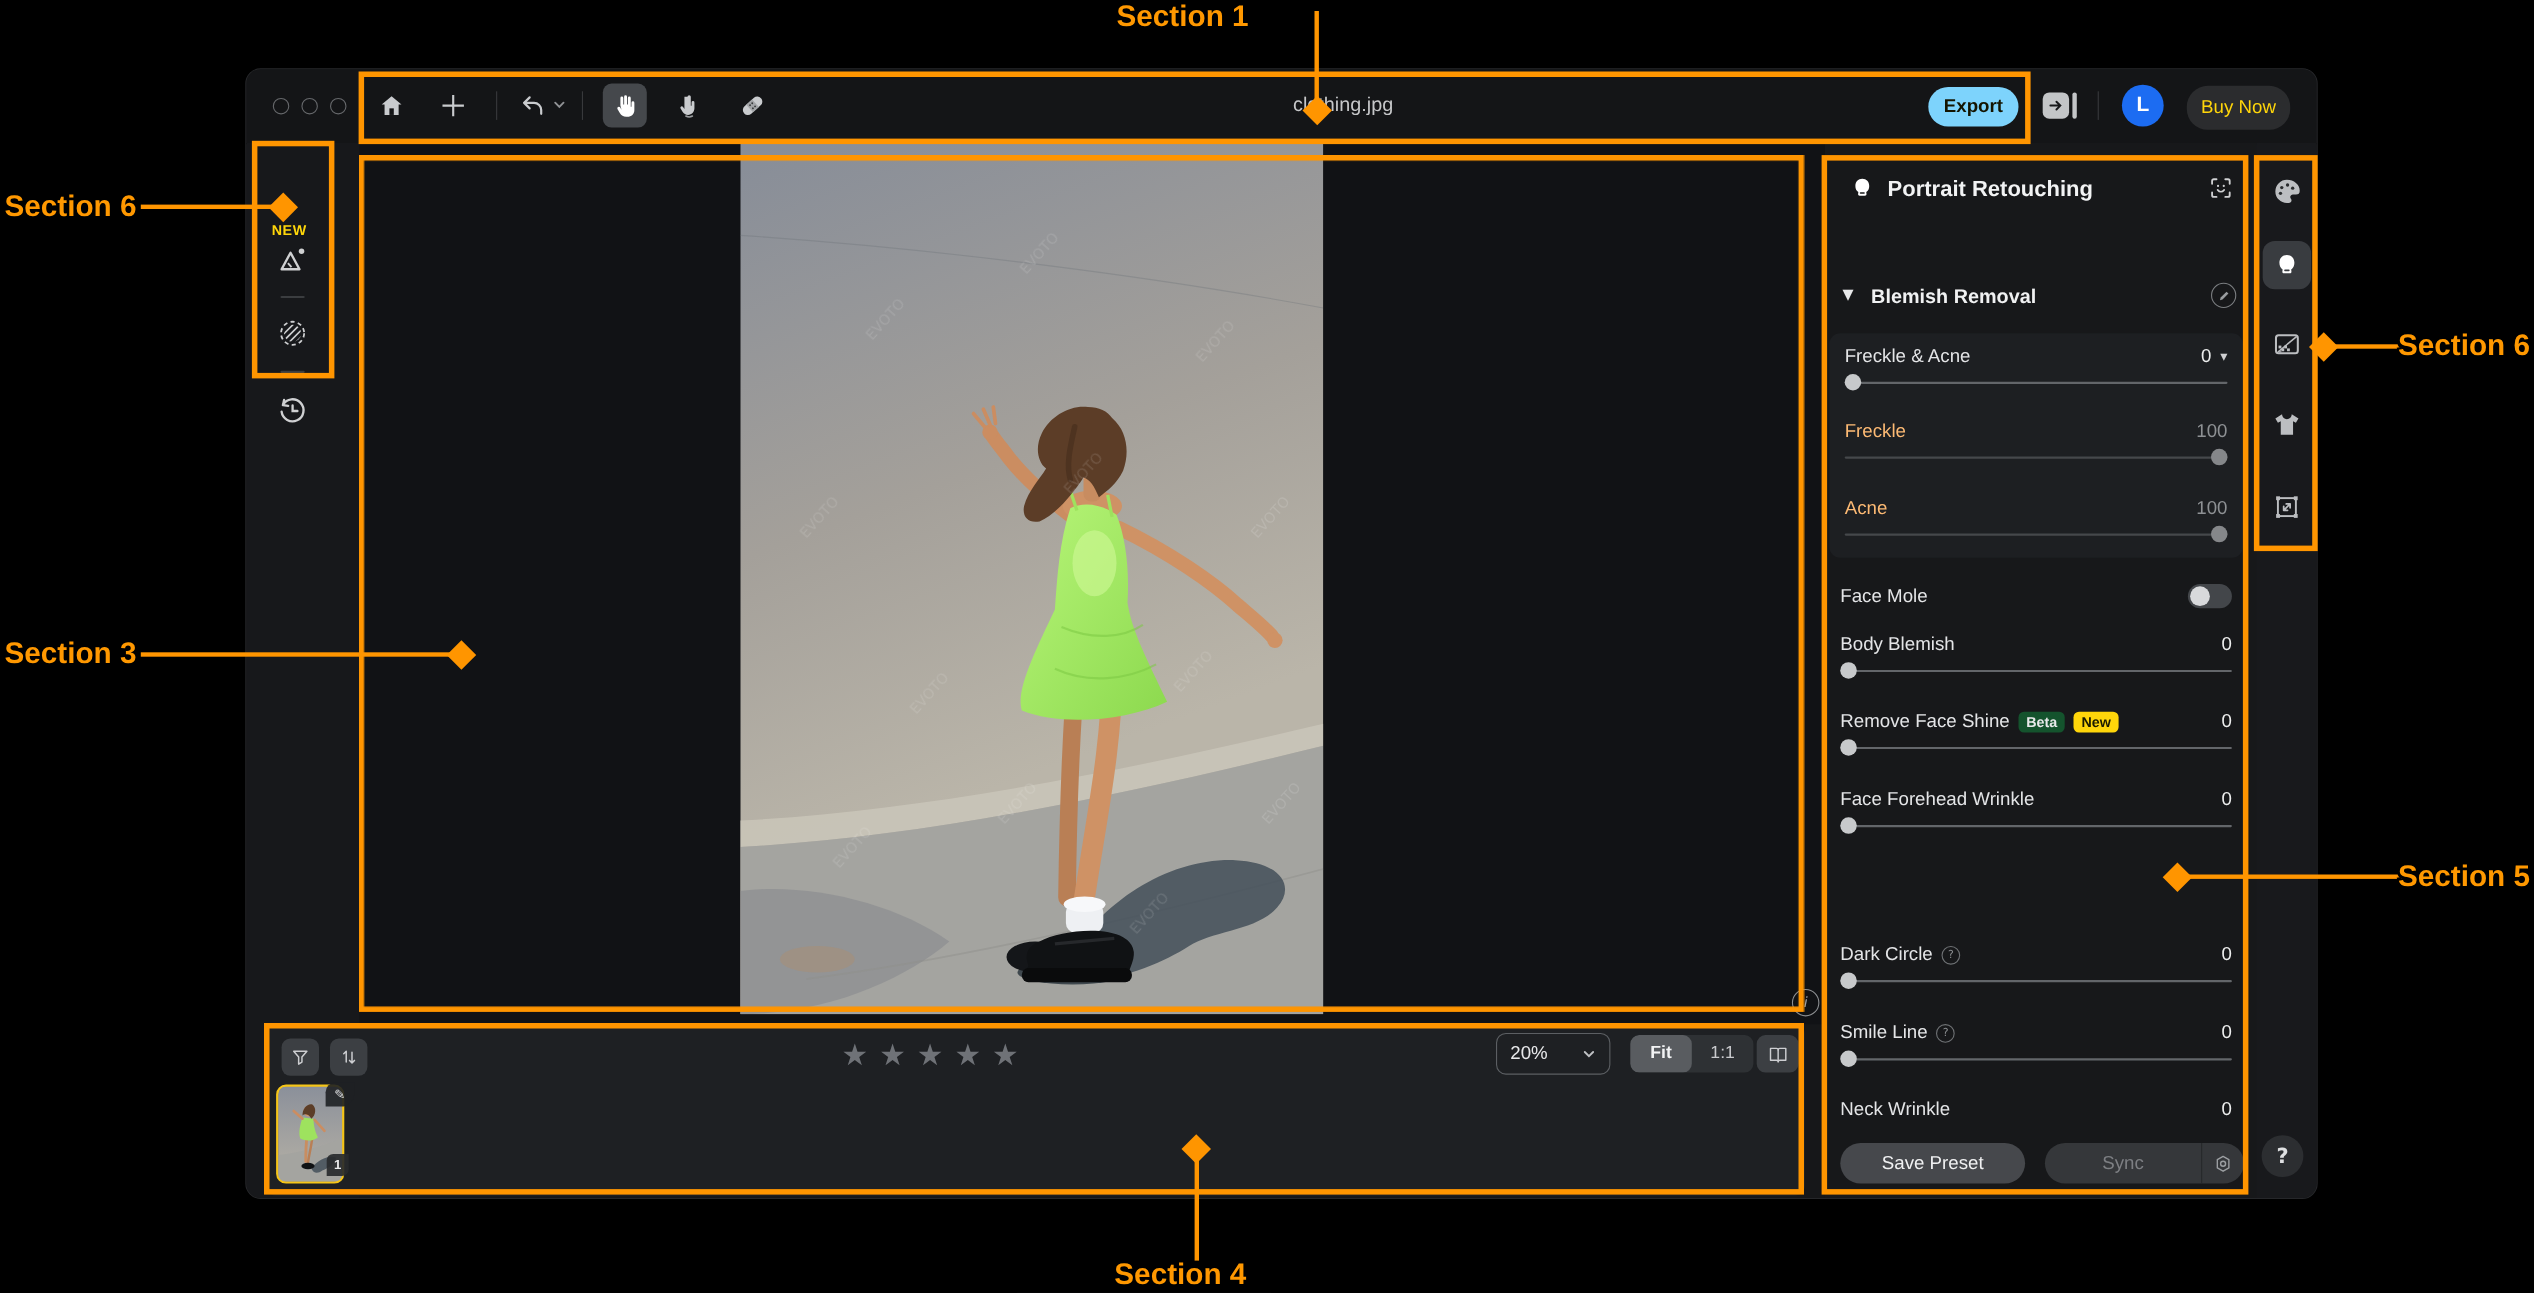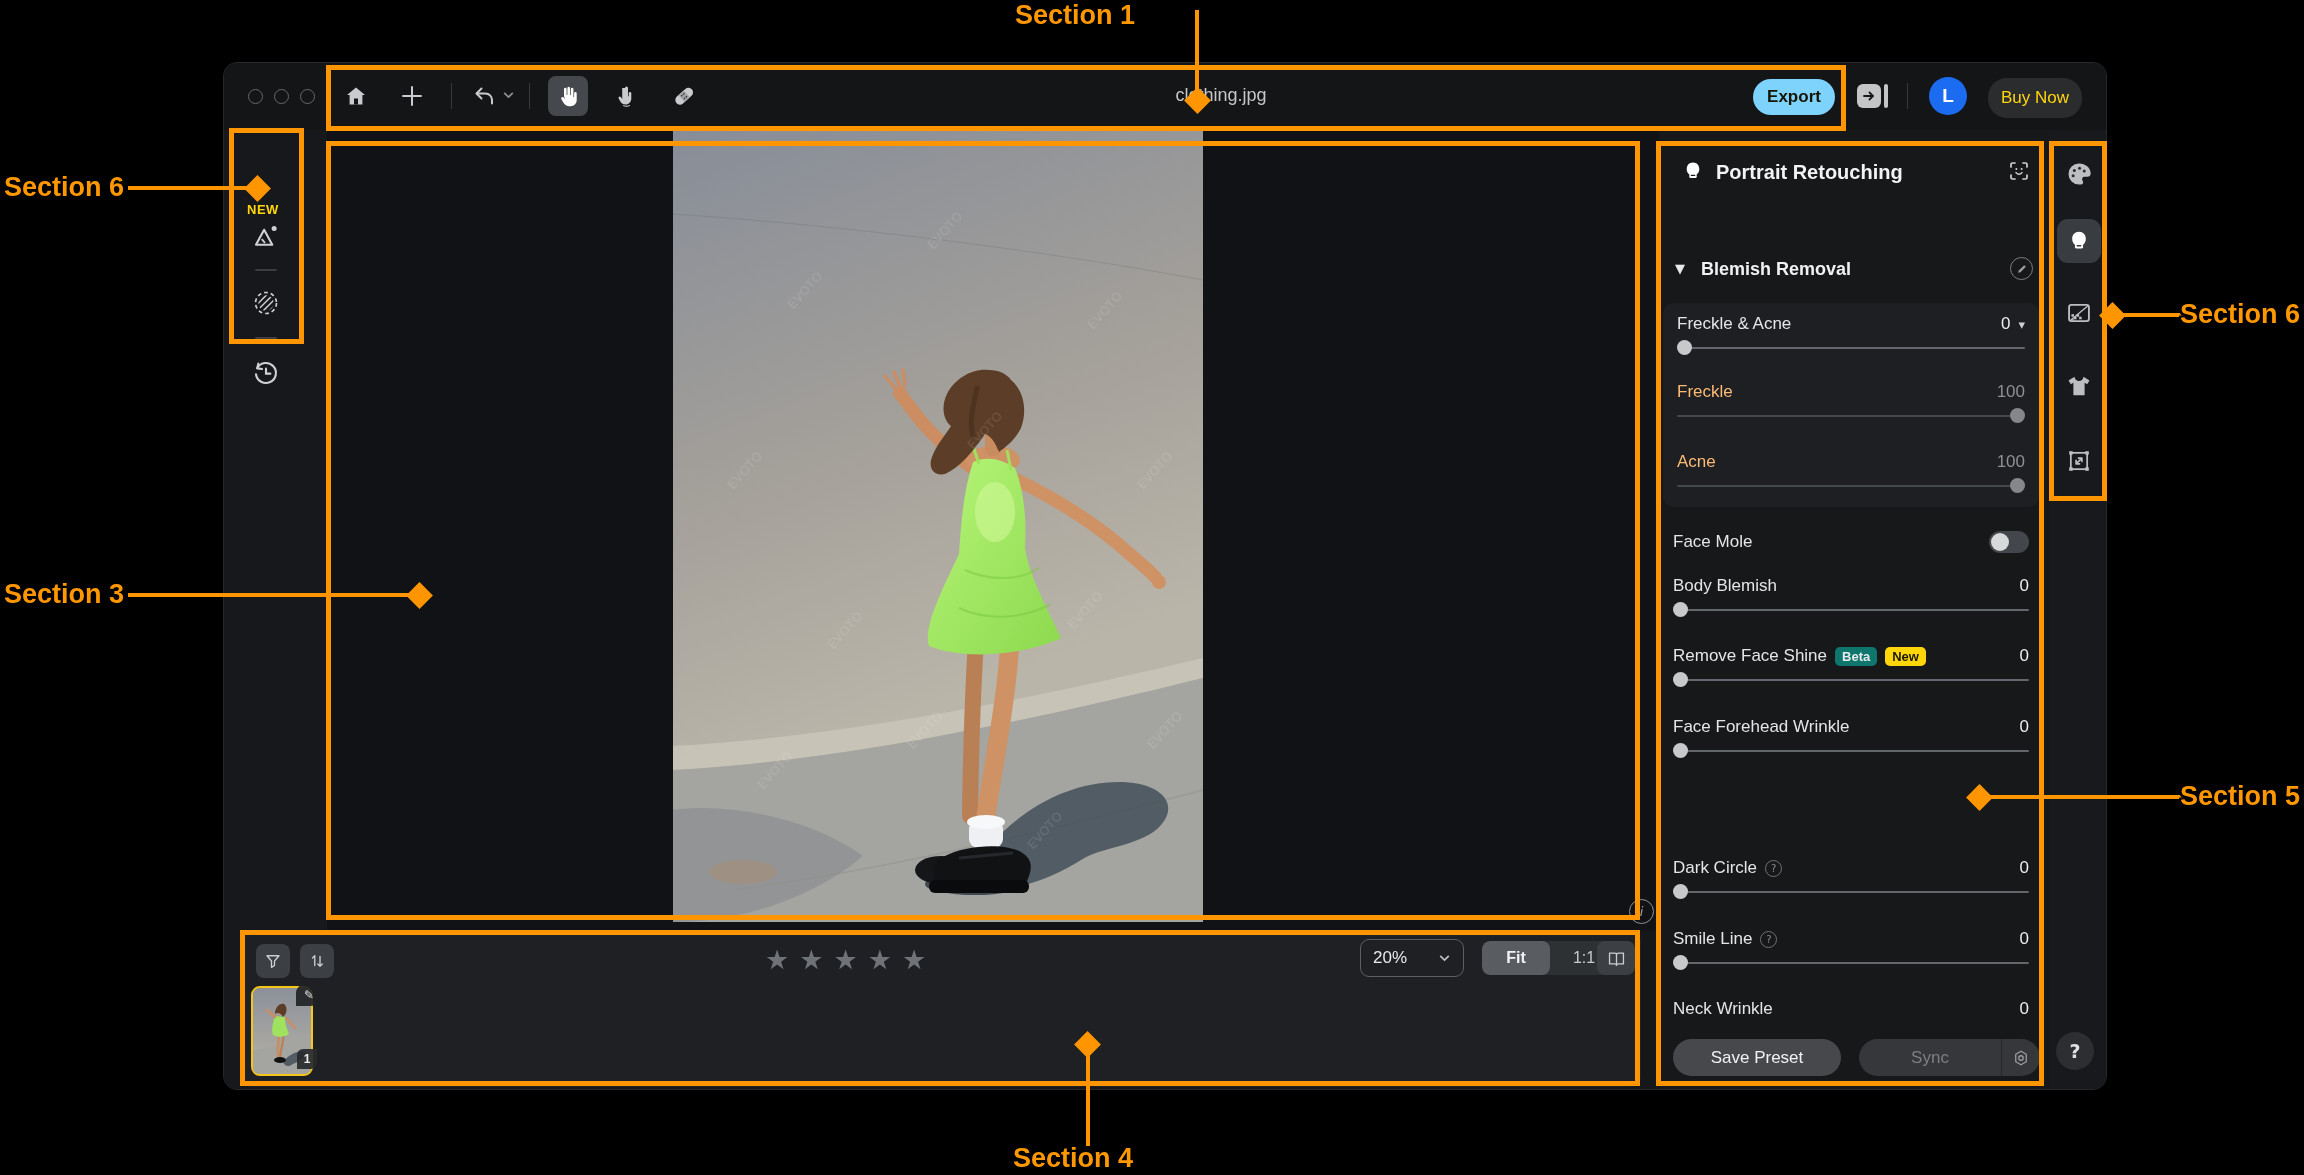--- a/index.html
+++ b/index.html
@@ -42,21 +42,21 @@
             font-size:13px;font-style:italic;display:flex;align-items:center;justify-content:center;}
 
   
   #bottombar{left:17px;top:868px;width:1400px;height:156px;background:#1e2023;border-radius:10px;}
   .bbtn{width:34px;height:34px;background:#3c3f43;border-radius:8px;display:flex;align-items:center;justify-content:center;}
   #stars{display:flex;gap:10px;align-items:center;}
   .star{color:#6f7277;font-size:27px;line-height:27px;}
   #zoomdd{width:104px;height:38px;border:1.6px solid #5c5f63;border-radius:9px;box-sizing:border-box;
           display:flex;align-items:center;justify-content:space-between;padding:0 12px;color:#e8e9eb;font-size:17px;}
   #segfit{height:34px;background:#2e3134;border-radius:8px;display:flex;overflow:hidden;}
-  #segfit .seg{width:68px;display:flex;align-items:center;justify-content:center;font-size:16px;}
+  #segfit .seg{width:56px;display:flex;align-items:center;justify-content:center;font-size:16px;}
   #segfit .seg.on{background:#595c60;color:#f2f3f4;font-weight:700;border-radius:8px;}
   #segfit .seg.off{color:#c9cacd;}
   #thumb{width:62px;height:90px;border-radius:9px;border:2.5px solid #f5c518;box-sizing:border-box;overflow:hidden;background:#888;}
   #editbadge{left:55px;top:53px;width:26px;height:22px;background:rgba(30,32,35,.9);border-radius:9px 0 12px 0;
              color:#dfe0e2;font-size:12px;display:flex;align-items:center;justify-content:center;}
   #numbadge{left:56px;top:118px;width:20px;height:20px;background:rgba(40,42,45,.92);border-radius:6px 0 6px 0;
             color:#e9eaeb;font-size:12px;font-weight:700;display:flex;align-items:center;justify-content:center;}
 
   
   #rpanel{left:1435px;top:67px;width:392px;height:961px;background:#17181a;}
@@ -71,21 +71,21 @@
   .srow-head{display:flex;align-items:center;height:26px;}
   .slabel{font-size:17px;color:#e4e5e7;}
   .svalue{margin-left:auto;font-size:17px;color:#eceded;}
   .strack{position:relative;height:2px;background:#63666a;border-radius:1px;margin-top:10px;}
   .sknob{position:absolute;top:-7px;width:15px;height:15px;border-radius:50%;background:#c7c9cb;}
   .dim .slabel{color:#fdba74;text-align:right;} .dim .svalue{color:#8e9194;}
   .dim .strack{background:#45484b;} .dim .sknob{background:#85878a;}
   .helpc{width:17px;height:17px;border-radius:50%;border:1.3px solid #6f7275;color:#8a8d90;font-size:10px;
          display:flex;align-items:center;justify-content:center;margin-left:8px;box-sizing:border-box;}
   .badge{font-size:13px;font-weight:700;border-radius:5px;padding:2px 7px;margin-left:8px;}
-  .badge.beta{background:#0f766e;color:#e8e9ea;}
+  .badge.beta{background:#14532d;color:#e8e9ea;}
   .badge.new{background:#ffd60a;color:#1a1a00;}
   #togglemole{width:40px;height:22px;background:#43464a;border-radius:11px;position:relative;margin-left:auto;}
   #togglemole .knob{position:absolute;left:2px;top:2px;width:18px;height:18px;border-radius:50%;background:#d8d9db;}
   .pillbtn{height:37px;border-radius:19px;display:flex;align-items:center;justify-content:center;font-size:17px;}
   #savepreset{background:#46484c;color:#f0f1f2;}
   #syncgrp{display:flex;overflow:hidden;border-radius:19px;background:#35373a;}
   #syncbtn{width:142px;color:#7d7f83;display:flex;align-items:center;justify-content:center;font-size:17px;}
   #syncgear{width:38px;border-left:1px solid #26282b;display:flex;align-items:center;justify-content:center;}
 
   

